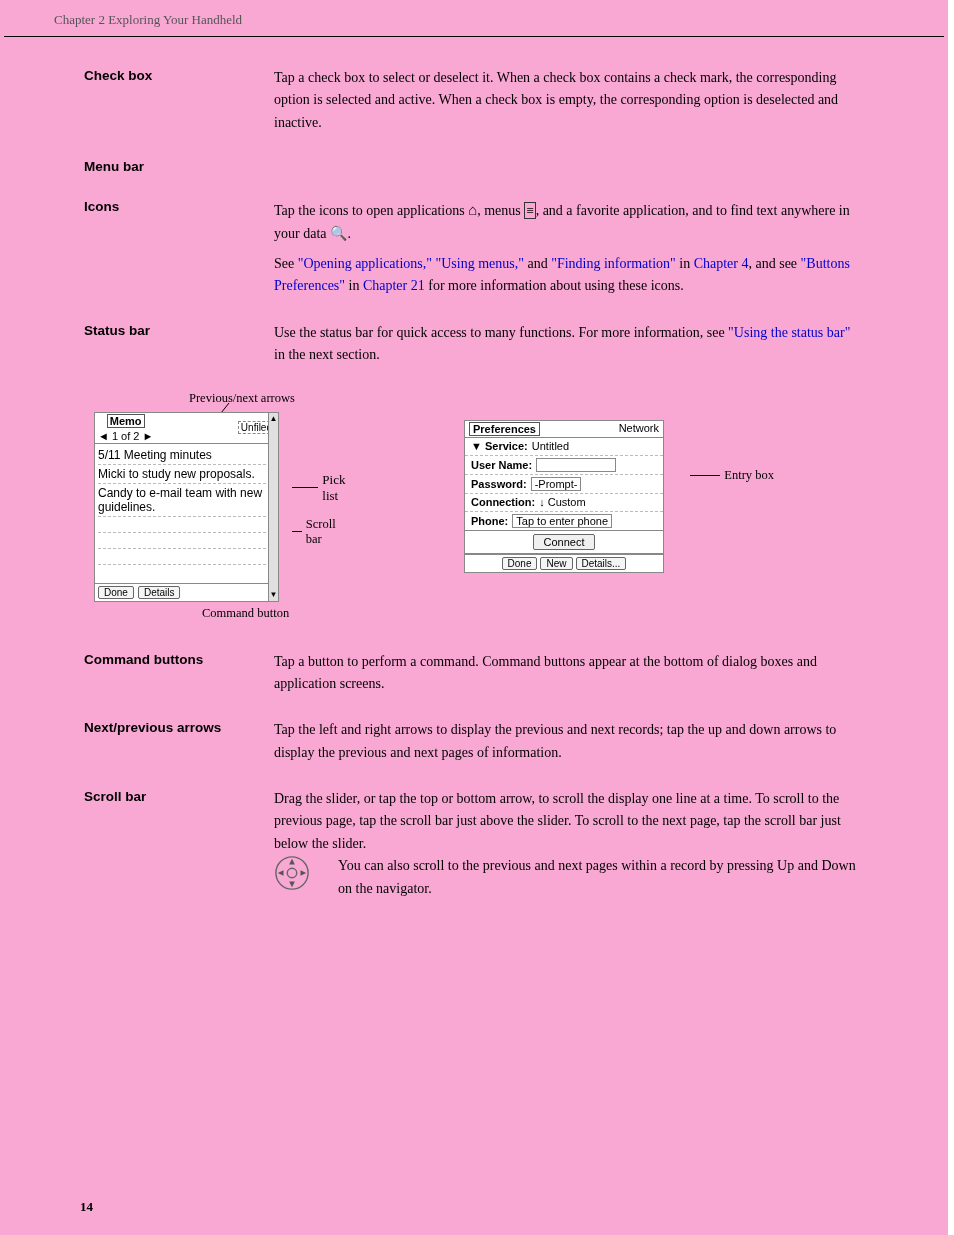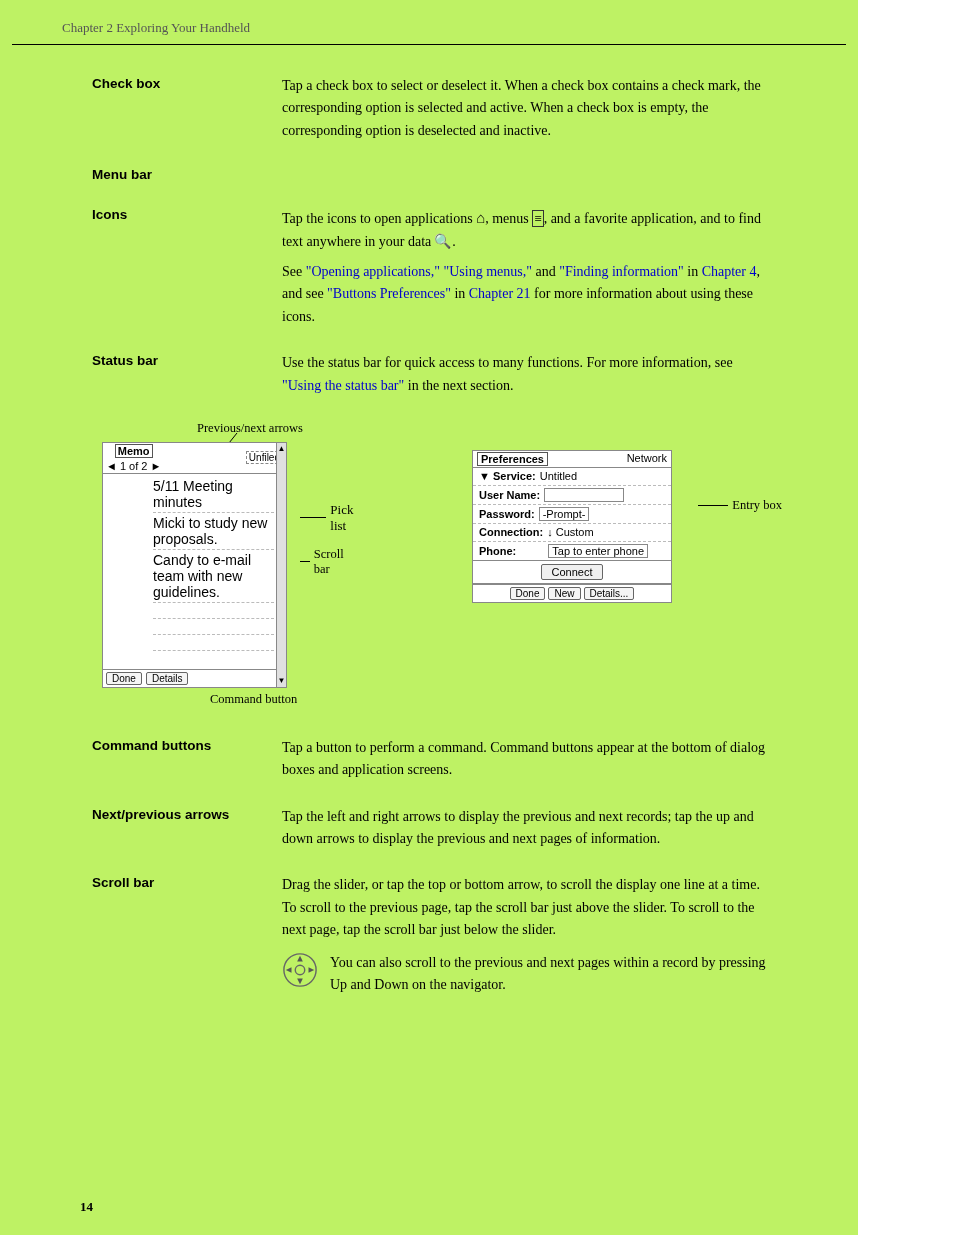--- a/index.html
+++ b/index.html
@@ -6,24 +6,24 @@
     body {
       font-family: Georgia, 'Times New Roman', serif;
       font-size: 14px;
       background: #fff;
       color: #000;
       width: 954px;
       min-height: 1235px;
     }
 
     .page {
-      width: 858px;
+      width: 948px;
       min-height: 1235px;
-      padding: 12px;
-      background: #bef264;
+      padding: 4px;
+      background: #f9a8d4;
       position: relative;
     }
 
     .header {
       border-bottom: 1px solid #000;
       padding: 8px 50px;
       font-size: 13px;
       color: #555;
     }
 
@@ -105,25 +105,24 @@
       font-size: 10px;
       border: 1px dashed #888;
       padding: 0 2px;
     }
 
     .memo-lines {
       padding: 2px 12px 2px 3px;
     }
 
     .memo-line {
-      font-size: 14px;
+      font-size: 12px;
       border-bottom: 1px dashed #bbb;
       padding: 2px 0;
       min-height: 16px;
-      margin-left: 47px;
     }
 
     .memo-line.no-border { border-bottom: none; }
 
     .memo-footer {
       border-top: 1px solid #888;
       padding: 2px 3px;
       display: flex;
       gap: 4px;
     }
@@ -163,21 +162,21 @@
 
     .prefs-row {
       display: flex;
       align-items: center;
       padding: 2px 6px;
       border-bottom: 1px dashed #bbb;
       font-size: 11px;
       min-height: 18px;
     }
 
-    .prefs-row.no-border { border-bottom: none; gap: 28px; }
+    .prefs-row.no-border { border-bottom: none; }
 
     .prefs-label {
       font-weight: bold;
       font-size: 11px;
       margin-right: 4px;
       white-space: nowrap;
     }
 
     .prefs-value {
       font-size: 11px;
@@ -213,22 +212,21 @@
       height: 36px;
       display: inline-flex;
       align-items: center;
       justify-content: center;
       flex-shrink: 0;
     }
 
     .navigator-row {
       display: flex;
       align-items: flex-start;
-      margin-top: 10px;
-      gap: 12px;
+      gap: 28px;
     }
 
     .footer {
       position: absolute;
       bottom: 20px;
       left: 80px;
       font-size: 13px;
       font-weight: bold;
     }
 

